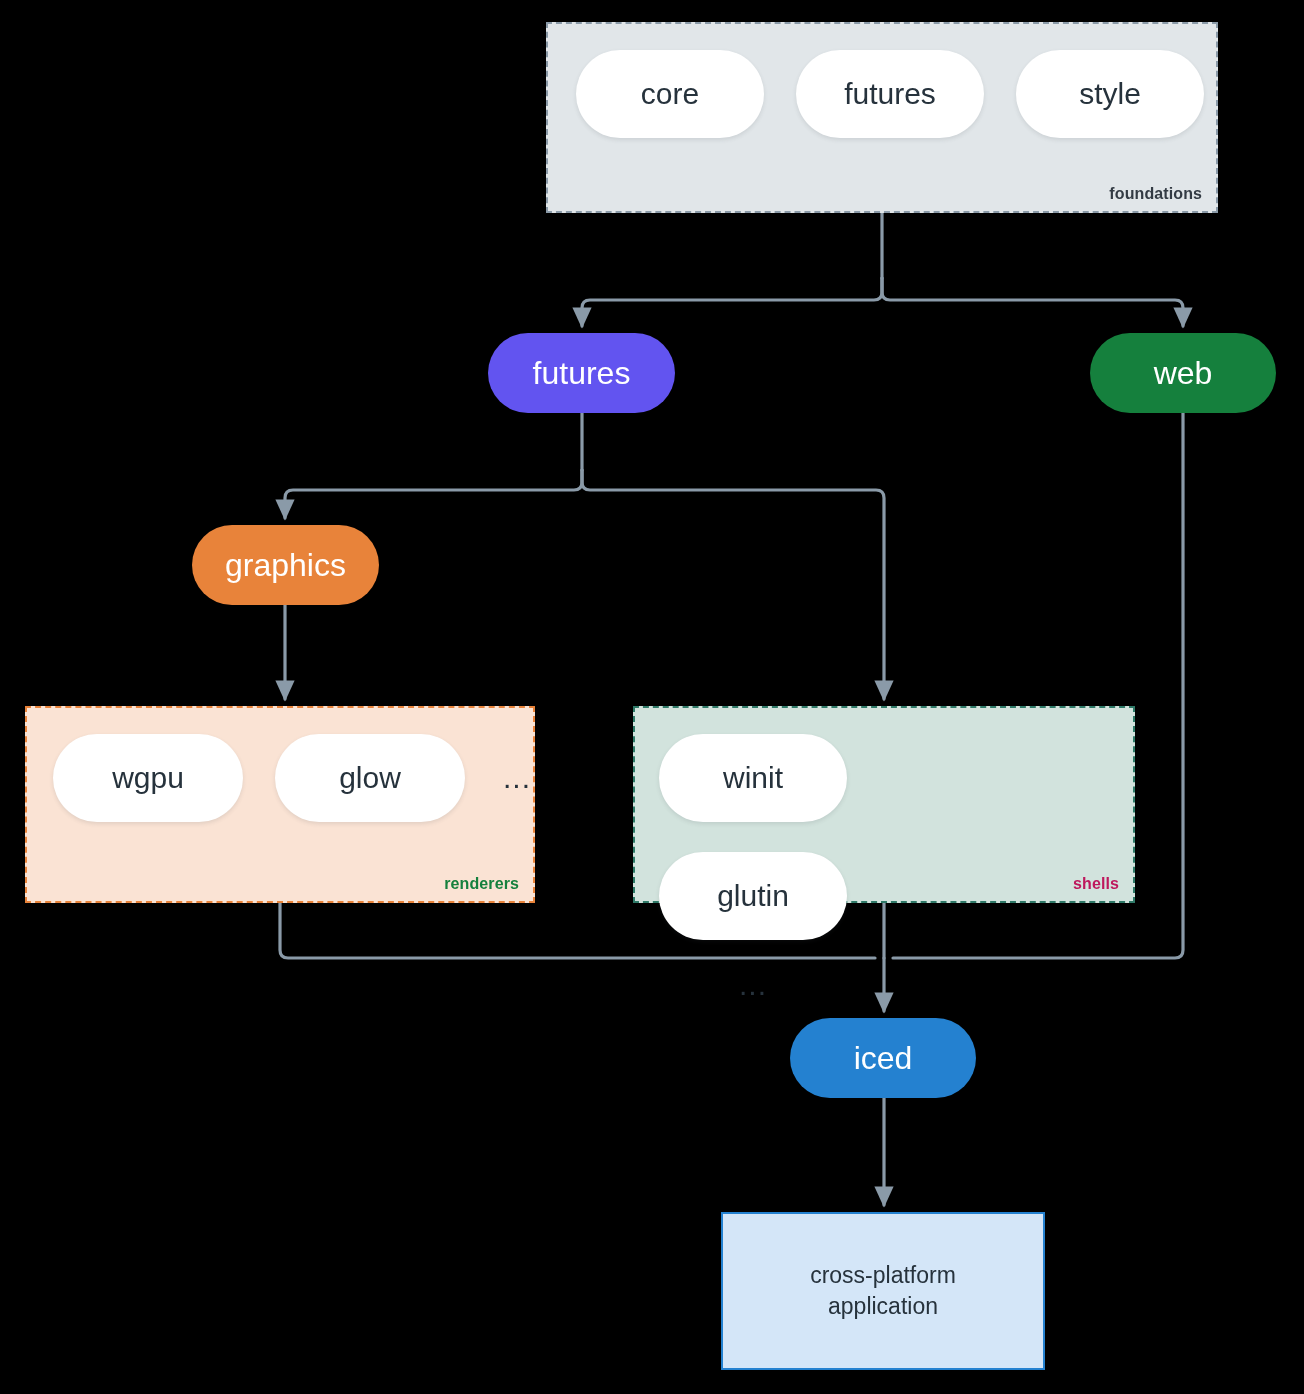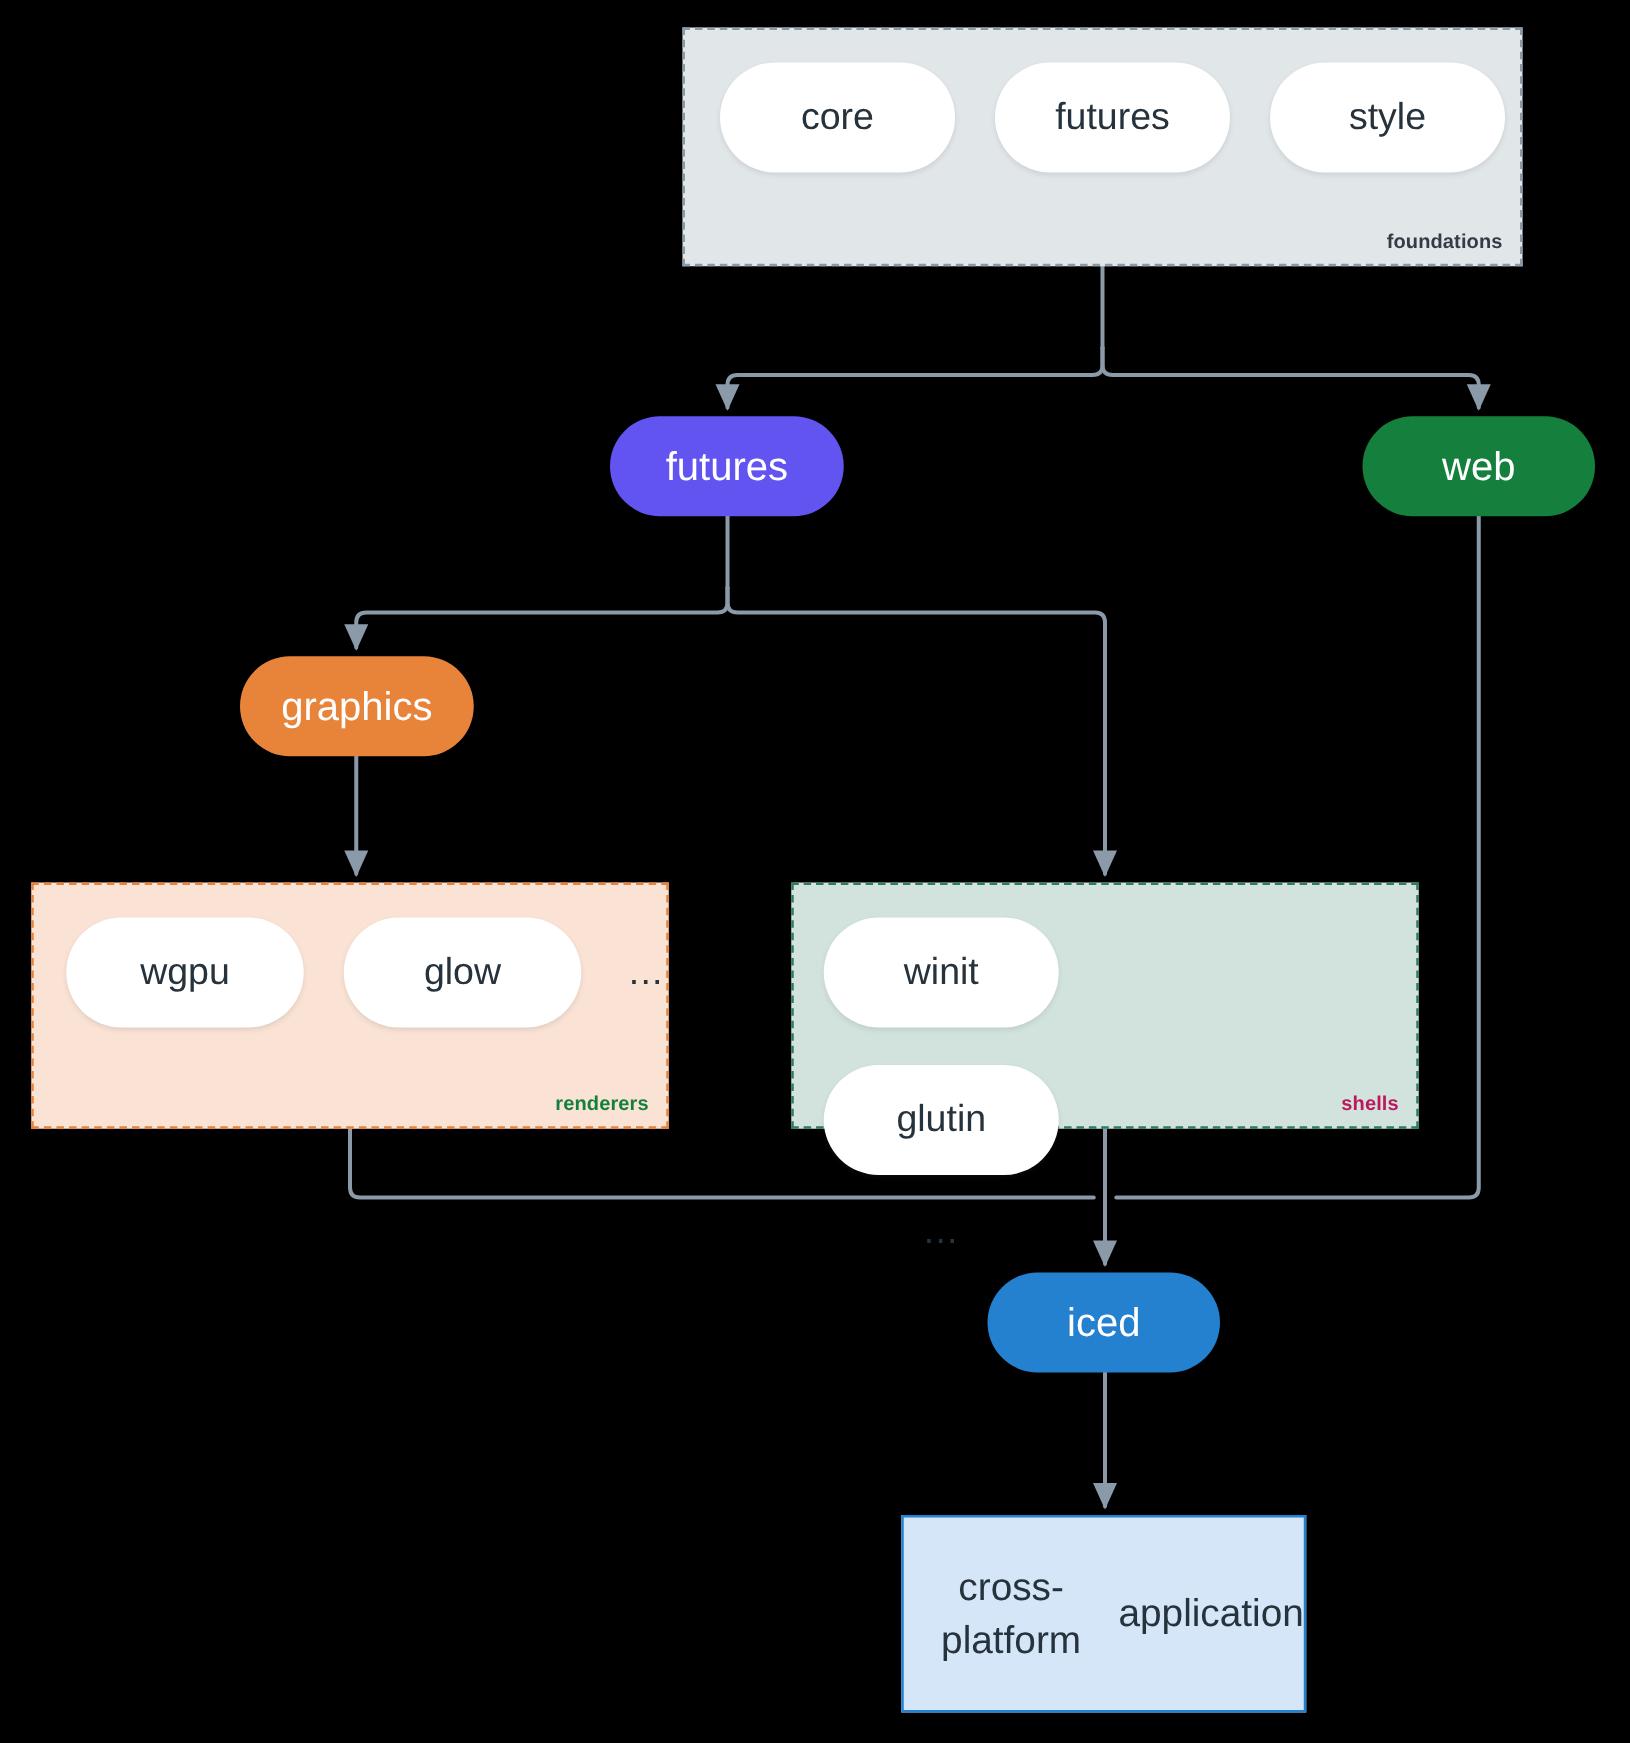--- a/index.html
+++ b/index.html
@@ -138,25 +138,25 @@
   #node-app {
     position: absolute;
     left: 721px;
     top: 1212px;
     width: 324px;
     height: 158px;
     background: #d4e6f8;
     border: 2px solid #2481d0;
     box-sizing: border-box;
     display: flex;
-    flex-direction: row;
+    flex-direction: column;
     align-items: center;
     justify-content: center;
     color: #26323c;
-    font-size: 31px;
+    font-size: 23px;
     line-height: 1.36;
     text-align: center;
   }
 </style>
 </head>
 <body>
 
 <div id="canvas">
 
   <svg id="edges" viewBox="0 0 1304 1394" xmlns="http://www.w3.org/2000/svg">

